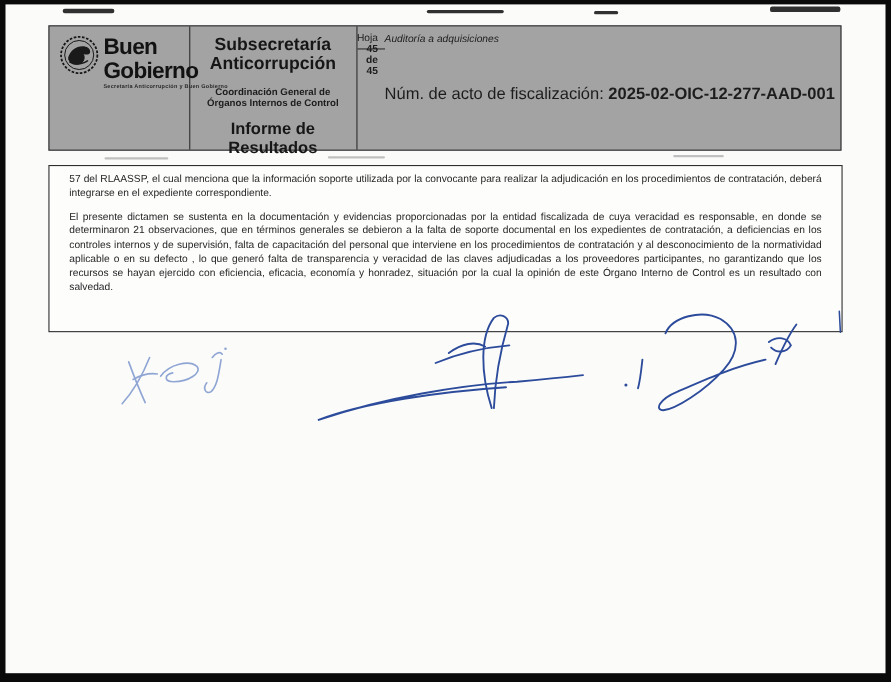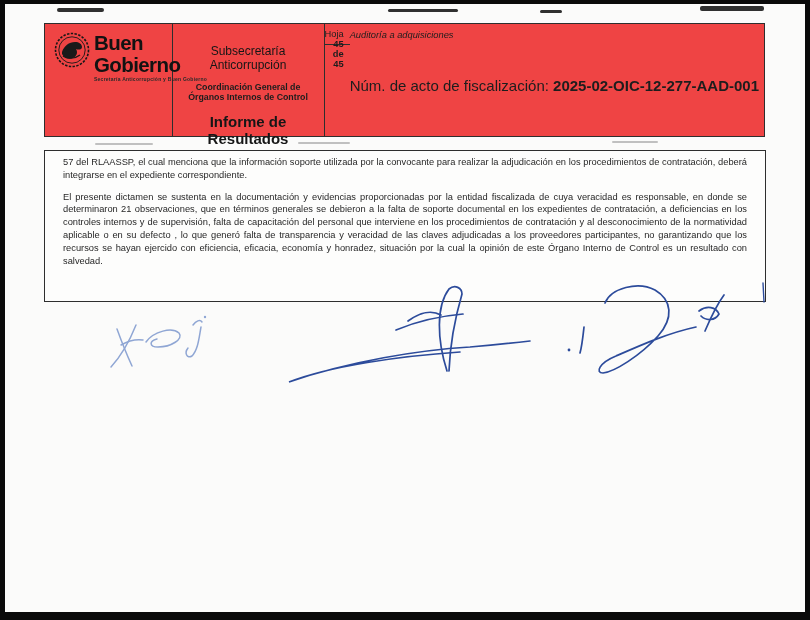--- a/index.html
+++ b/index.html
@@ -9,41 +9,41 @@
     font-family:"Liberation Sans", sans-serif;
     color:#262626;
   }
   .page {
     position:absolute; left:5px; top:4px; width:800px; height:608px;
     background:#fbfbfa;
   }
   
   .header-table {
     position:absolute; left:44px; top:23px; width:721px; height:114px;
-    display:flex; border:1.6px solid #2e2e2e; background:#ef4444;
+    display:flex; border:1.6px solid #2e2e2e; background:#a3a3a3;
     box-sizing:border-box;
   }
   .cell { box-sizing:border-box; position:relative; }
   .cell-left  { width:209px; border-right:1.3px solid #2e2e2e; }
   .cell-center{ width:249px; border-right:1.3px solid #2e2e2e; text-align:center; }
   .cell-right { flex:1; display:flex; }
 
   
   .brand { position:absolute; left:9px; top:8px; display:flex; align-items:flex-start; }
   .brand-text { margin-left:4px; }
   .brand-title { font-size:20.5px; font-weight:700; letter-spacing:-0.6px; color:#121212; line-height:1.05; }
   .brand-subtitle { font-size:5px; font-weight:700; color:#2a2a2a; letter-spacing:.25px; margin-top:1px; white-space:nowrap; }
   .year-block { position:absolute; left:76px; top:55px; display:flex; align-items:flex-start; }
   .year-text { margin-left:5px; margin-top:6px; line-height:1; }
   .year-number { font-size:15px; font-weight:700; color:#161616; letter-spacing:.5px; }
   .year-cap-sm { font-size:4.5px; font-weight:700; color:#222; margin-top:1px; }
   .year-cap    { font-size:6.5px; font-weight:700; color:#161616; line-height:1.15; }
 
   
-  .t1 { font-size:12px; font-weight:400; color:#161616; margin-top:20px; }
+  .t1 { font-size:16px; font-weight:700; color:#161616; margin-top:8px; }
   .t2 { font-size:8.8px;  font-weight:700; color:#1d1d1d; margin-top:10px; padding:0 4px; }
   .t3 { font-size:8.8px;  font-weight:700; color:#1d1d1d; margin-top:9px; line-height:1.55; padding:0 26px; }
   .t4 { font-size:8.8px;  font-weight:700; color:#1d1d1d; margin-top:8px; }
   .t5 { font-size:15px;   font-weight:700; color:#161616; margin-top:11px; }
 
   
   .hoja-row { height:21px; border-bottom:1.3px solid #2e2e2e; box-sizing:border-box;
               text-align:right; padding:5px 6px 0 0; font-size:9.3px; color:#1d1d1d; }
   .hoja-row b { font-weight:700; }
   .meta-rest { flex:1; padding:4px 5px 0 0; }

